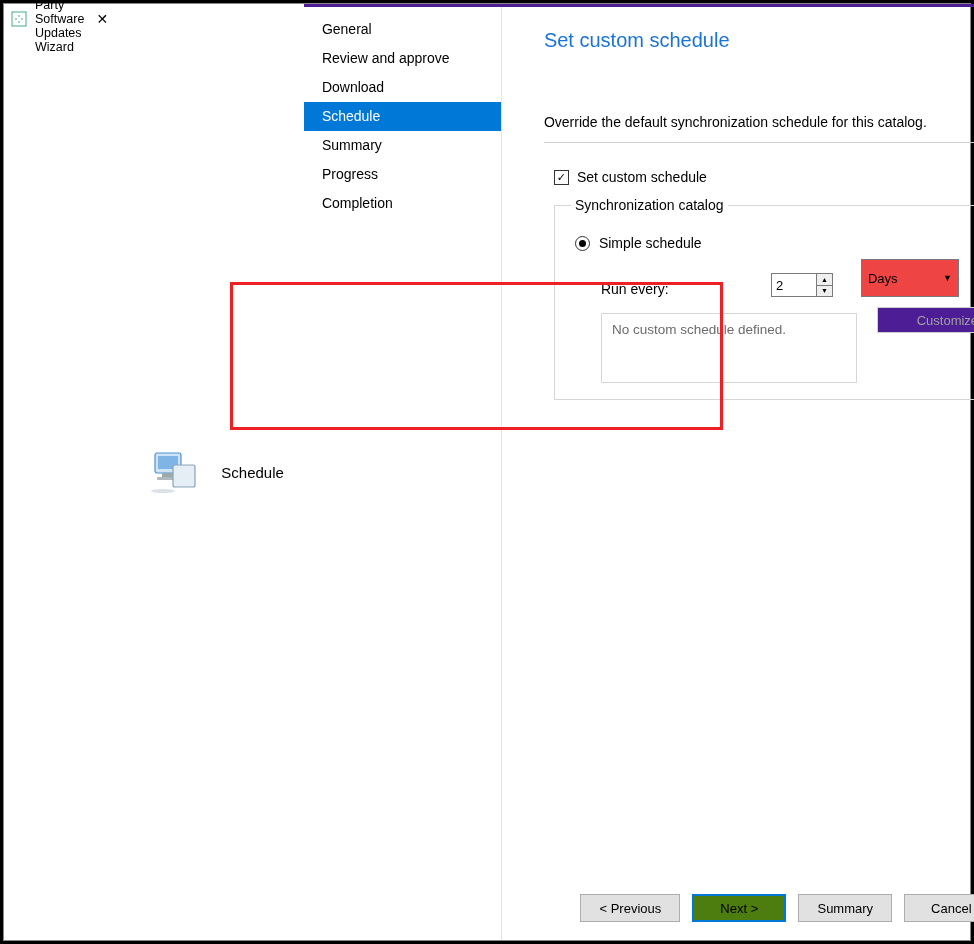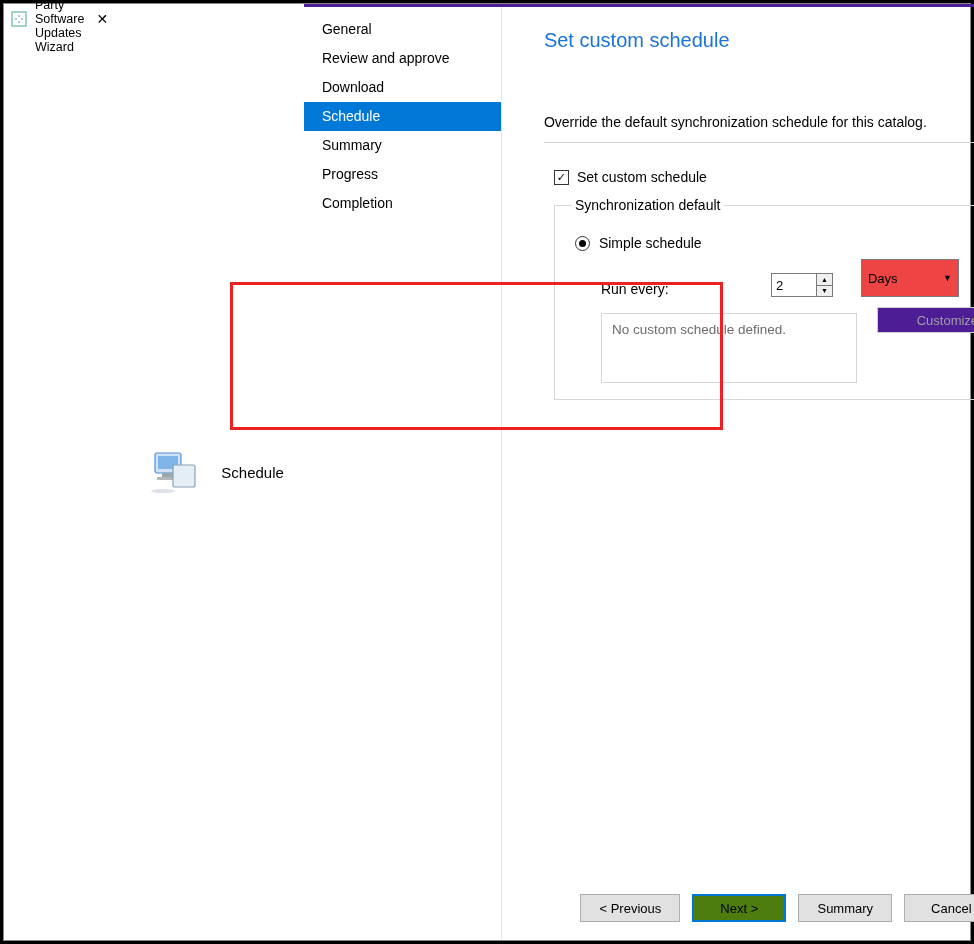--- a/index.html
+++ b/index.html
@@ -87,21 +87,21 @@
       <div class="page-title">Set custom schedule</div>
       <div class="instruction">Override the default synchronization schedule for this catalog.</div>
       <hr class="hr">
 
       <div class="checkbox-row">
         <span class="chk">✓</span>
         <span>Set custom schedule</span>
       </div>
 
       <fieldset class="group">
-        <legend>Synchronization default</legend>
+        <legend>Synchronization catalog</legend>
 
         <div class="radio-row">
           <span class="radio checked"></span>
           <span>Simple schedule</span>
         </div>
 
         <div class="run-row">
           <span class="run-label">Run every:</span>
           <div class="spinbox">
             <input type="text" value="2" style="">

